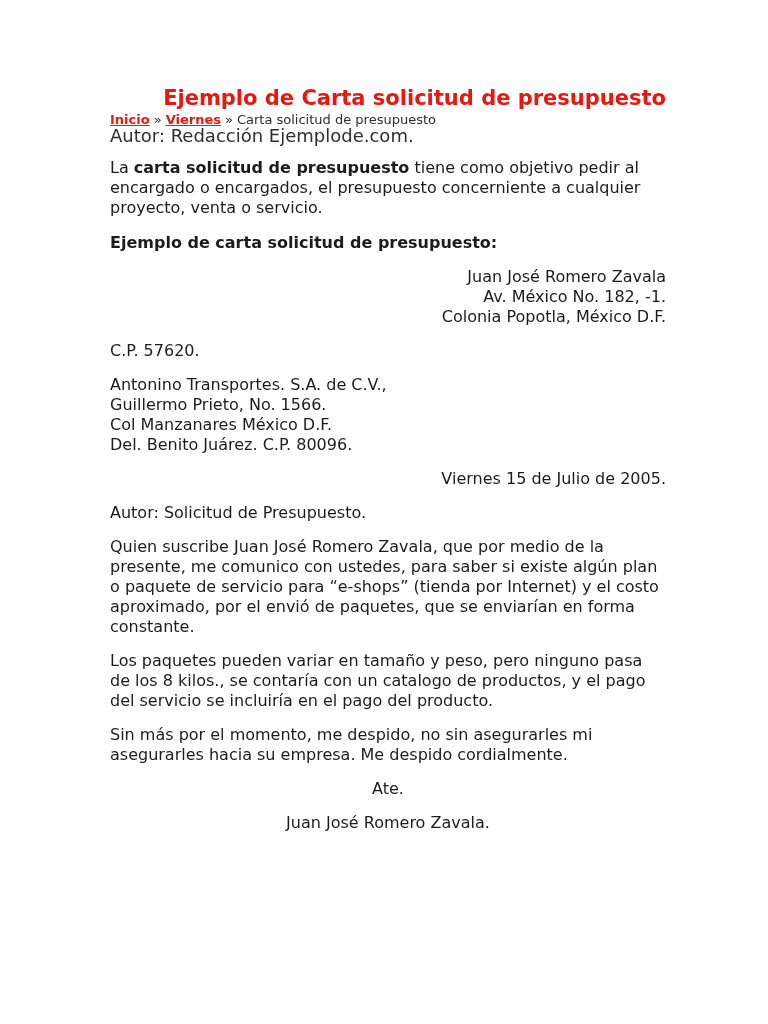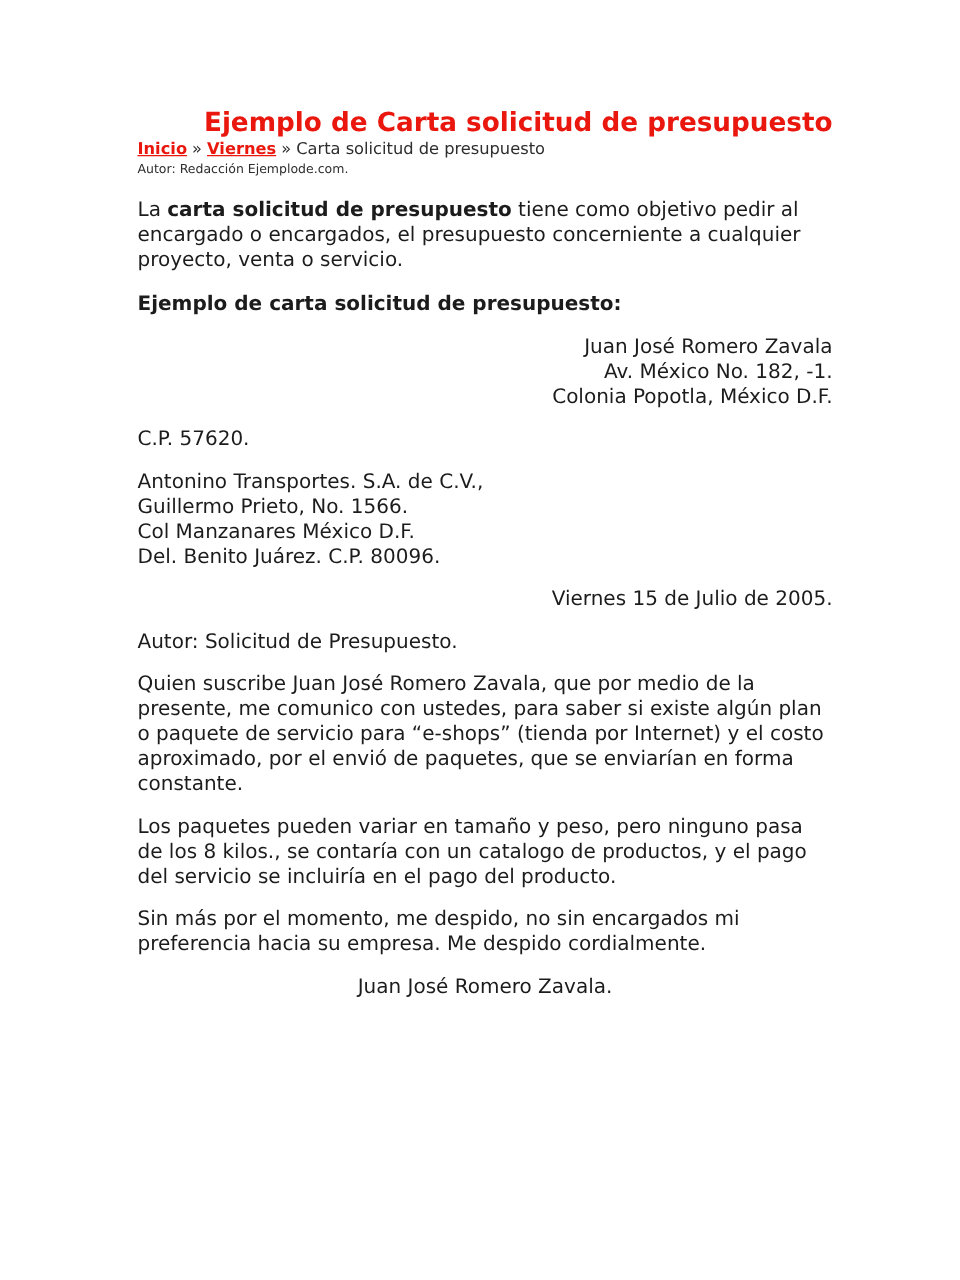--- a/index.html
+++ b/index.html
@@ -46,21 +46,21 @@
     color: var(--accent-red);
     text-decoration: underline;
     cursor: pointer;
     font-weight: bold;
   }
   .breadcrumb .sep {
     margin: 0 4px;
     color: var(--text-meta);
   }
   .author-line {
-    font-size: 10px;
+    font-size: 18px;
     line-height: 16px;
     color: var(--text-meta);
   }
   .para, .block, .heading2 {
     font-size: 16px;
     line-height: 20px;
     margin: 14px 0;
   }
   .heading2 {
     font-weight: bold;
@@ -100,18 +100,19 @@
 Del. Benito Juárez. C.P. 80096.</div>
 
   <div class="block right">Viernes 15 de Julio de 2005.</div>
 
   <div class="block">Autor: Solicitud de Presupuesto.</div>
 
   <p class="para">Quien suscribe Juan José Romero Zavala, que por medio de la presente, me comunico con ustedes, para saber si existe algún plan o paquete de servicio para “e-shops” (tienda por Internet) y el costo aproximado, por el envió de paquetes, que se enviarían en forma constante.</p>
 
   <p class="para">Los paquetes pueden variar en tamaño y peso, pero ninguno pasa de los 8 kilos., se contaría con un catalogo de productos, y el pago del servicio se incluiría en el pago del producto.</p>
 
-  <p class="para">Sin más por el momento, me despido, no sin encargados mi preferencia hacia su empresa. Me despido cordialmente.</p>
+  <p class="para">Sin más por el momento, me despido, no sin asegurarles mi asegurarles hacia su empresa. Me despido cordialmente.</p>
 
+  <div class="block center">Ate.</div>
 
   <div class="block center">Juan José Romero Zavala.</div>
 
 </div>
 
 </body></html>

